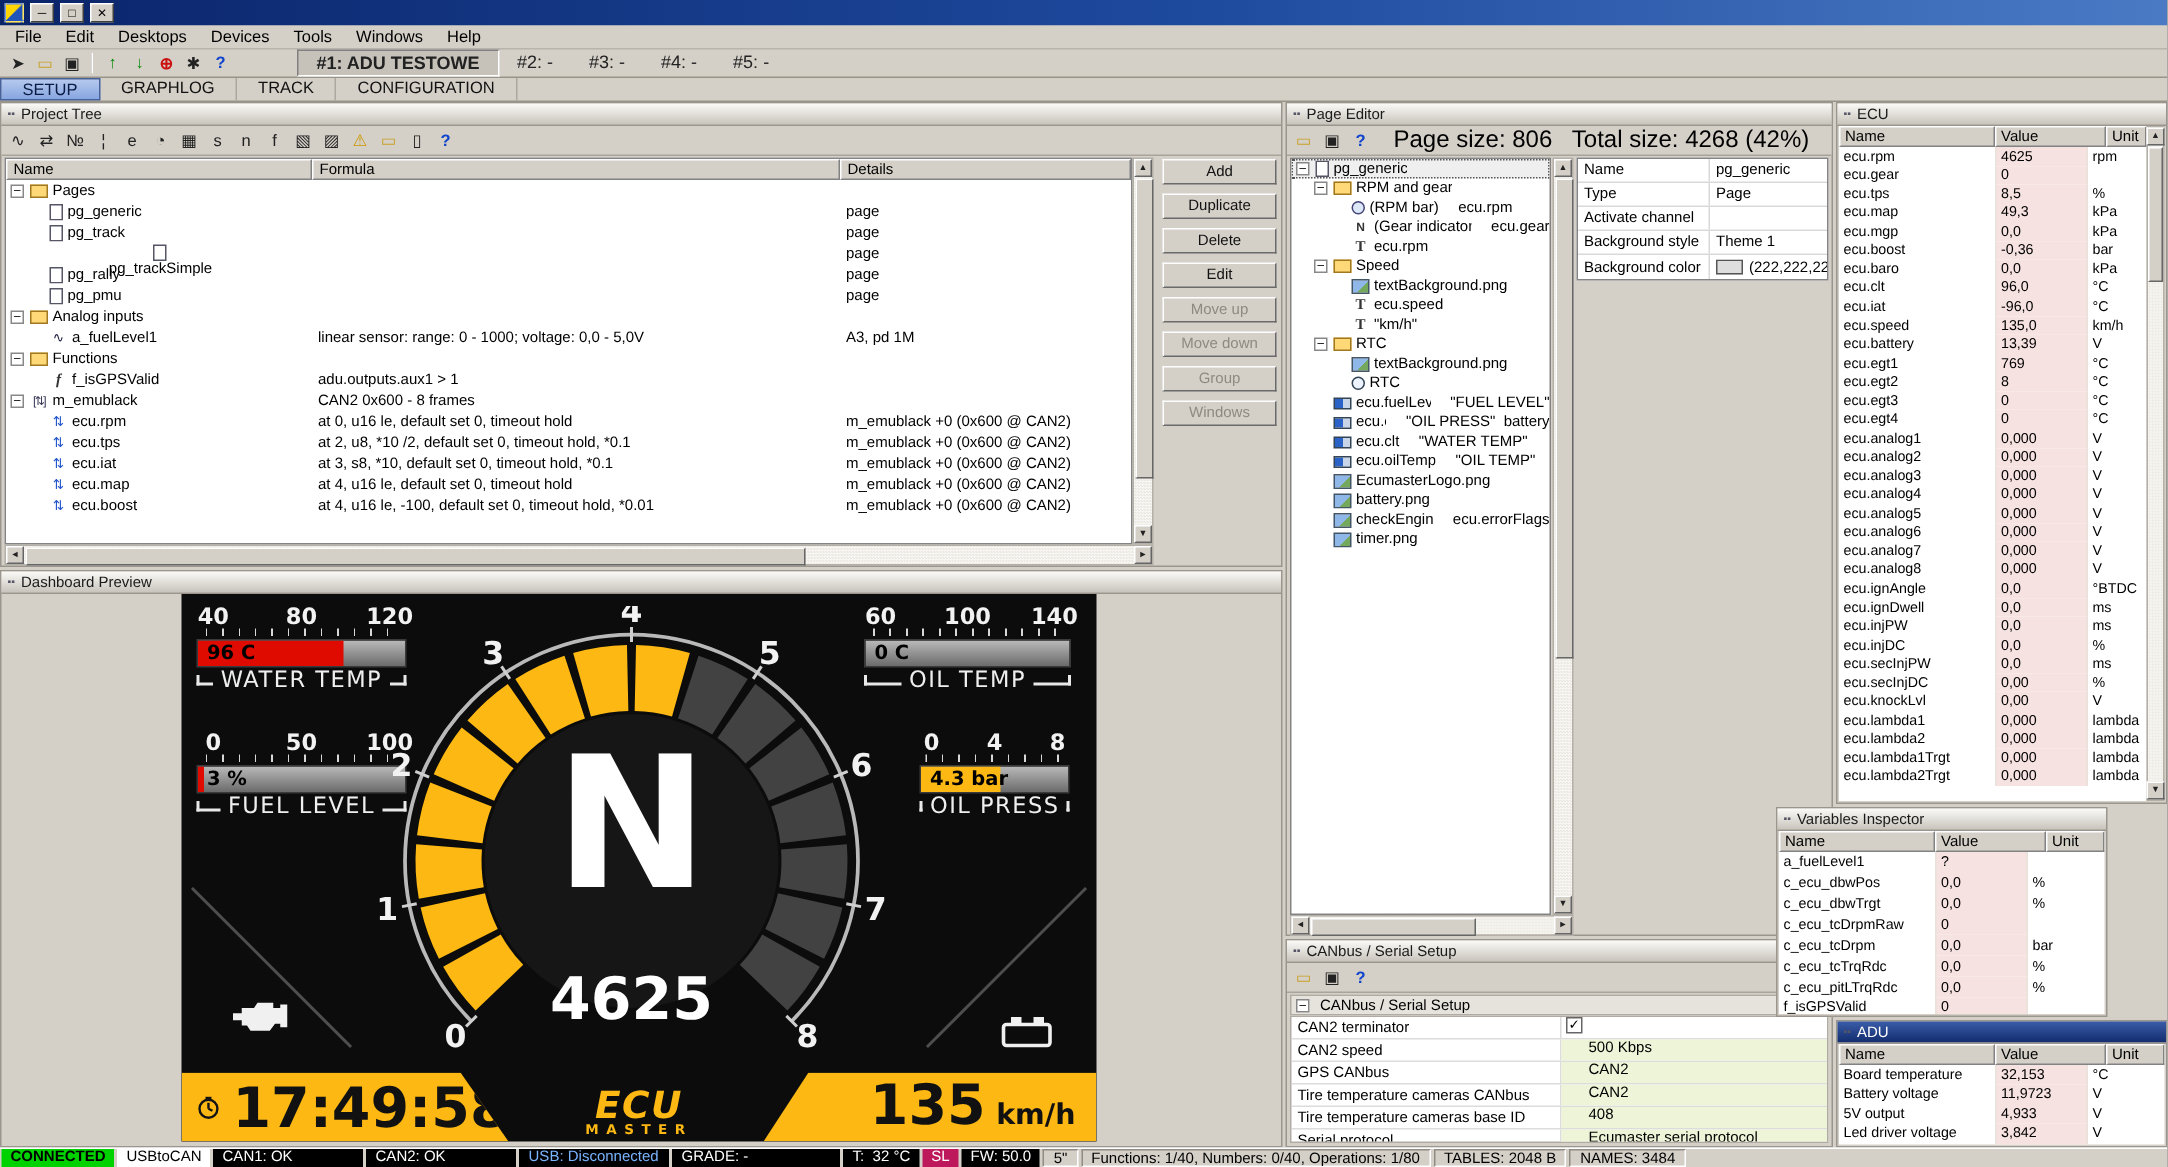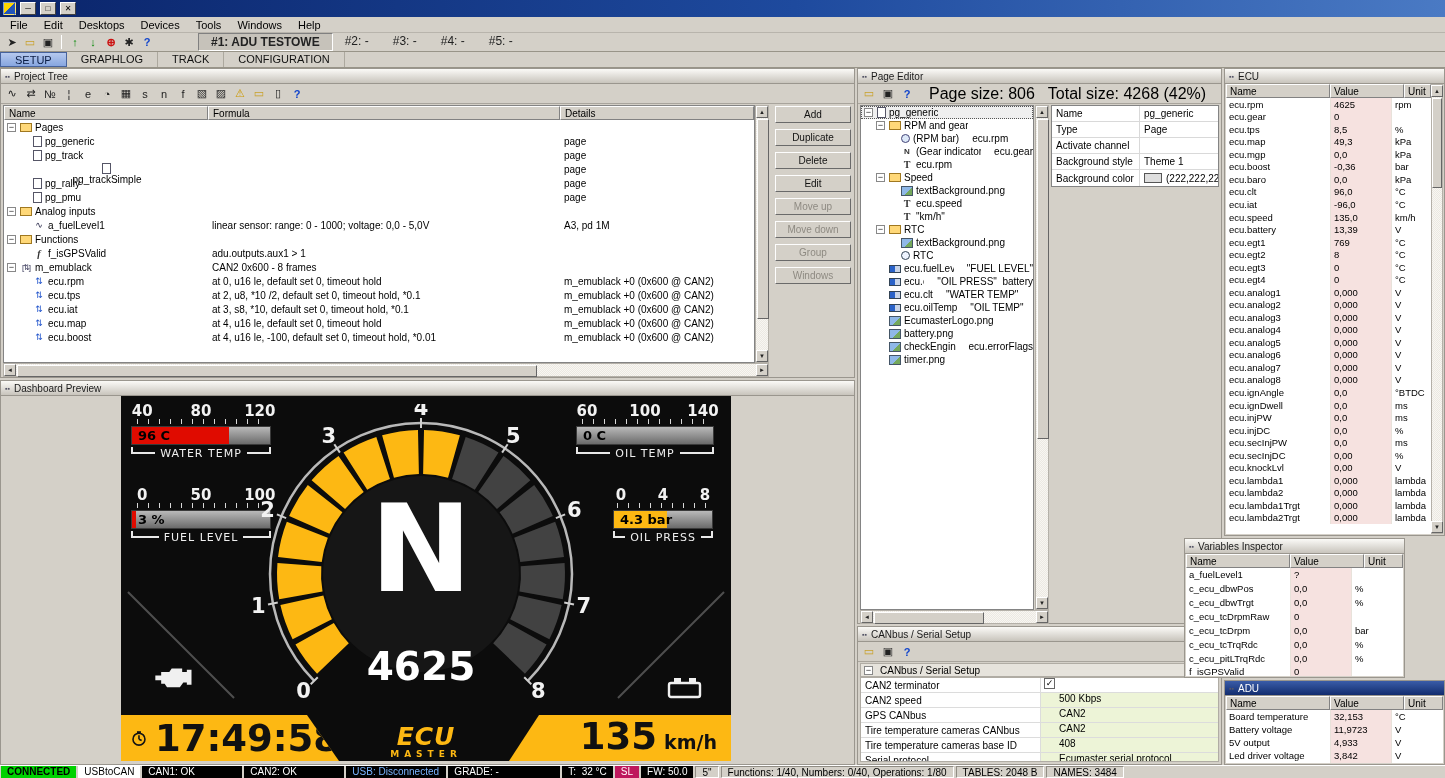--- a/index.html
+++ b/index.html
@@ -118,21 +118,21 @@
 .sg-op{left:492px;top:90px;width:100px}
 .sg-nums{position:relative;height:17px;font-size:15px;font-weight:bold;color:#f2f2f2}
 .sg-nums span{position:absolute;transform:translateX(-50%)}
 .sg-nums span:nth-child(1){left:8%}
 .sg-nums span:nth-child(2){left:50%}
 .sg-nums span:nth-child(3){left:92%}
 .sg-ticks{height:5px;margin:0 4% 2px;background:repeating-linear-gradient(90deg,#d8d8d8 0 1px,transparent 1px 11px)}
 .sg-bar{position:relative;height:19px;background:linear-gradient(#b9b9b9,#6b6b6b);border:1px solid #3a3a3a;overflow:hidden}
 .bf{position:absolute;left:0;top:0;bottom:0;width:0}
 .sg-val{position:absolute;left:6px;top:0;line-height:17px;font-size:13px;font-weight:bold;color:#000;z-index:2}
-.sg-lab{display:flex;align-items:flex-start;height:13px;margin-top:2px;font-size:11px;color:#efefef;letter-spacing:1px}
+.sg-lab{display:flex;align-items:center;height:13px;margin-top:2px;font-size:15px;color:#efefef;letter-spacing:1px}
 .sg-lab .lk{flex:1;height:7px;border-bottom:2px solid #e8e8e8}
 .sg-lab .lk.l{border-left:2px solid #e8e8e8}
 .sg-lab .lk.r{border-right:2px solid #e8e8e8}
 .sg-lab .lt{padding:0 5px;line-height:13px;white-space:nowrap}
 #rpm-svg{position:absolute;left:130px;top:8px;width:340px;height:340px;pointer-events:none}
 #dash-gear{position:absolute;left:210px;top:92px;width:180px;text-align:center;font-size:122px;font-weight:bold;color:#fff;line-height:122px}
 #dash-rpm{position:absolute;left:180px;top:248px;width:240px;text-align:center;font-size:39px;font-weight:bold;color:#fff;z-index:2}
 #dash-clock{position:absolute;left:0;bottom:0;width:218px;height:46px;background:#fdb813;clip-path:polygon(0 0,186px 0,218px 100%,0 100%);display:flex;align-items:center;gap:8px;padding-left:10px;color:#111;z-index:3}
 .clock-time{font-size:37px;font-weight:bold}
 #dash-speed{position:absolute;right:0;bottom:0;width:222px;height:46px;background:#fdb813;clip-path:polygon(30px 0,100% 0,100% 100%,0 100%);display:flex;align-items:baseline;justify-content:flex-end;gap:7px;padding:0 14px;color:#111;z-index:3}

